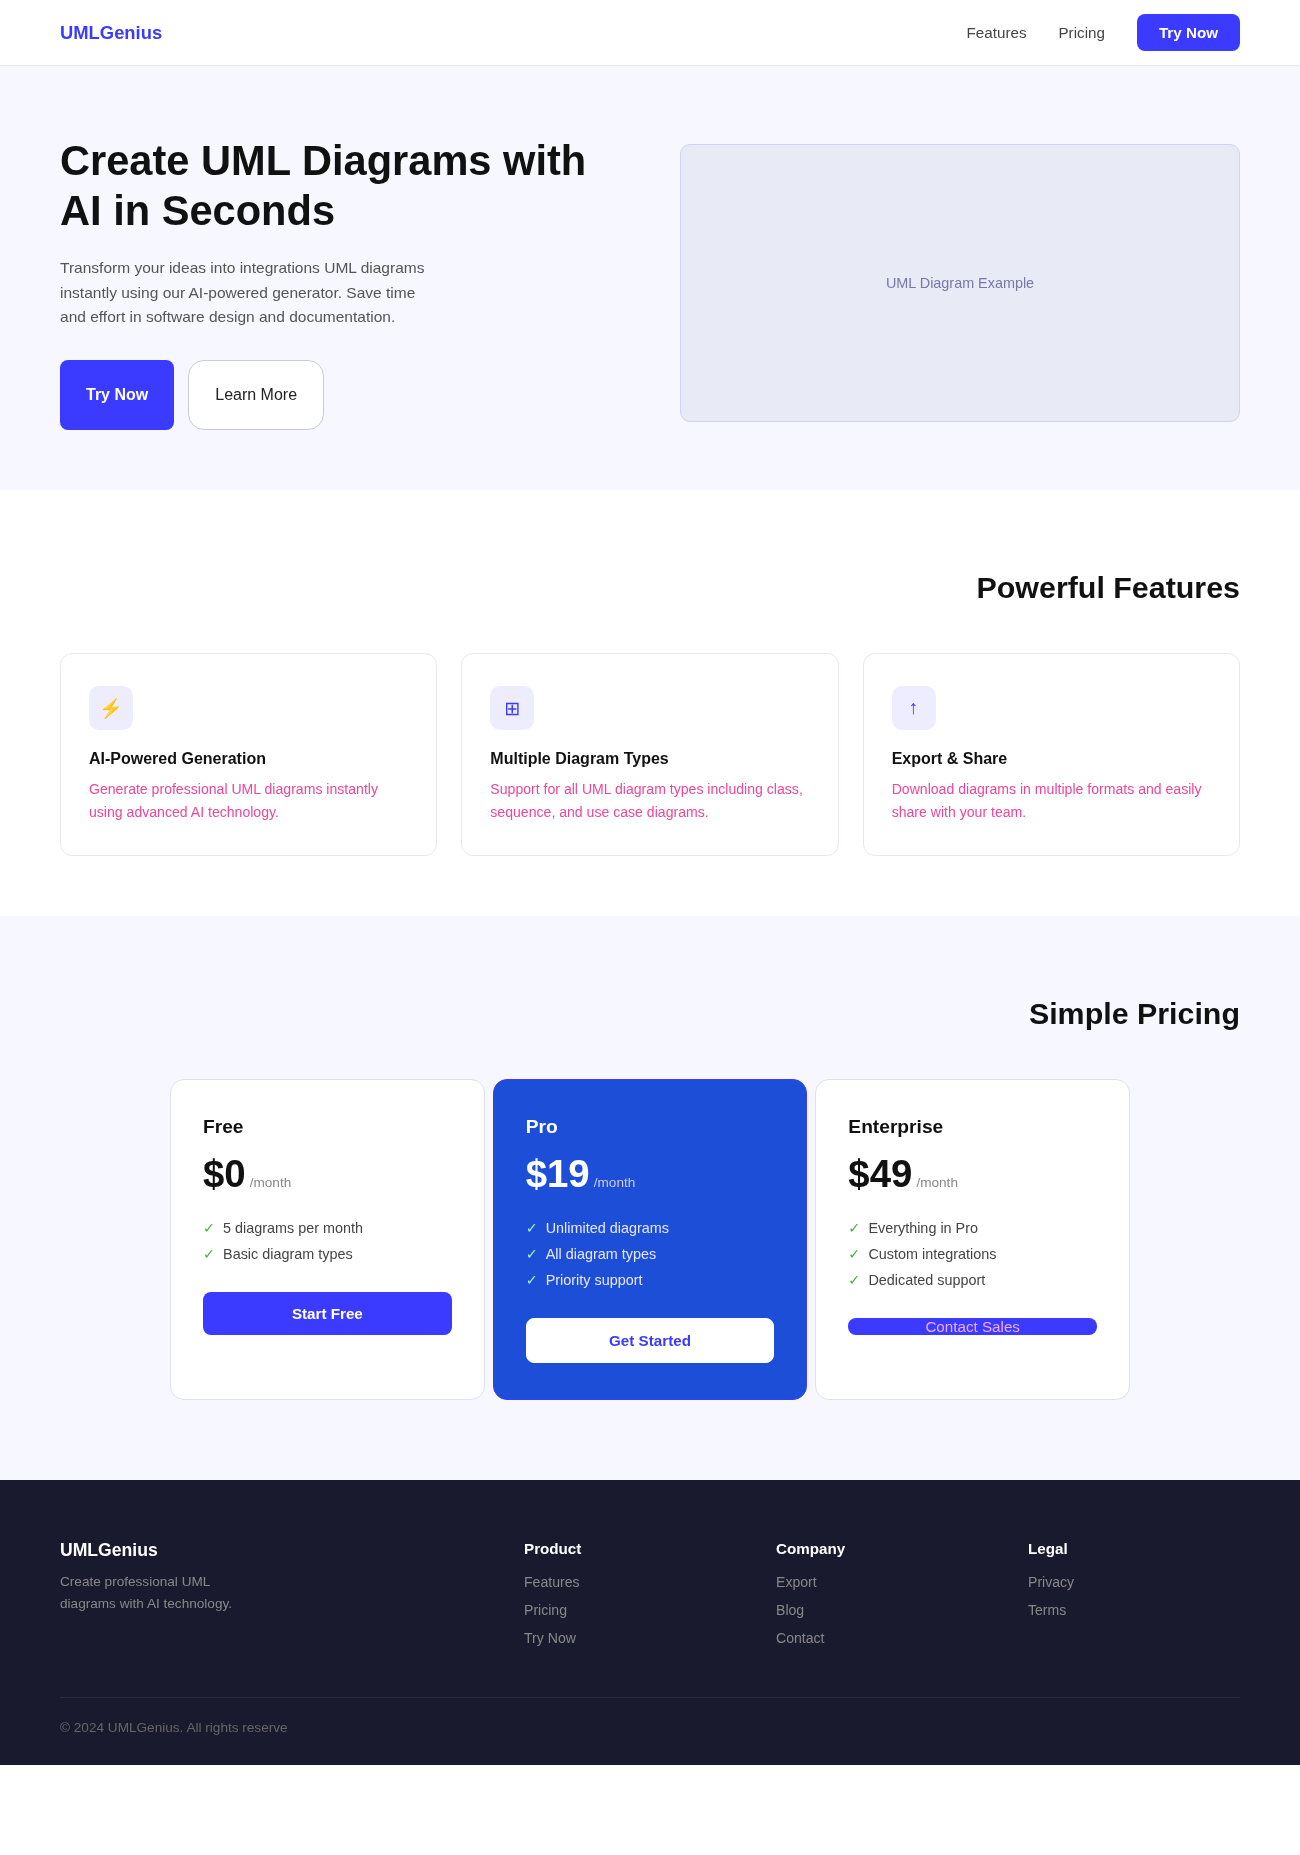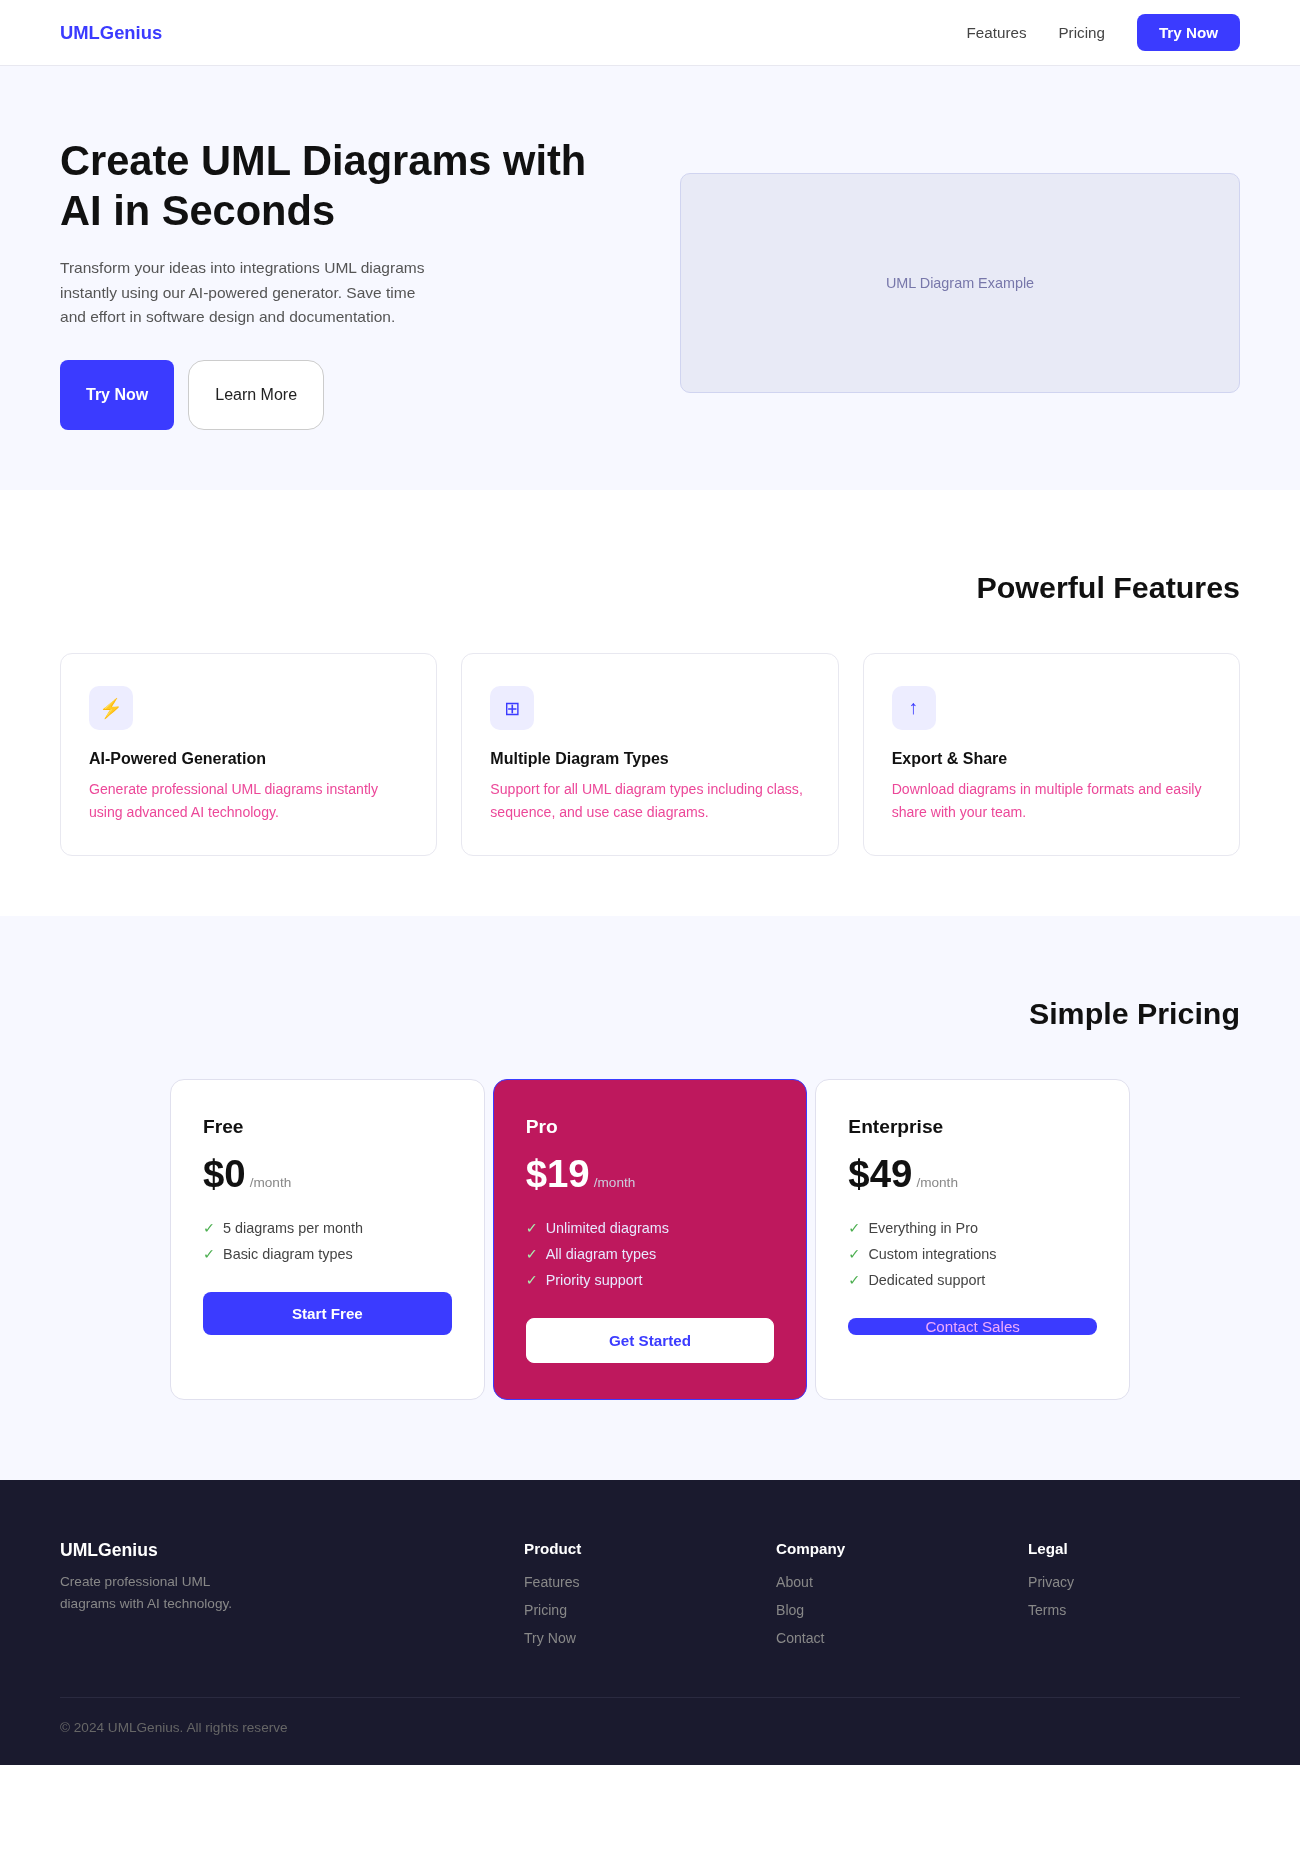--- a/index.html
+++ b/index.html
@@ -30,21 +30,21 @@
     .btn-primary {
       background: #3b3bff; color: #fff; border: none; border-radius: 8px;
       padding: 12px 26px; font-size: 1rem; font-weight: 600; cursor: pointer;
     }
     .btn-secondary {
       background: #fff; color: #222; border: 1.5px solid #ccc; border-radius: 16px;
       padding: 25px 26px; font-size: 1rem; font-weight: 500; cursor: pointer; text-align: center;
     }
     .hero-right { flex: 1; }
     .hero-image-placeholder {
-      background: #e8eaf6; border-radius: 10px; height: 220px;
+      background: #e8eaf6; border-radius: 10px; height: 278px;
       display: flex; align-items: center; justify-content: center;
       color: #7777aa; font-size: 0.9rem; border: 1px solid #d0d4f0;
     }
 
     
     .features-section { padding: 80px 60px 60px; background: #fff; }
     .section-title { text-align: right; font-size: 1.9rem; font-weight: 700; margin-bottom: 48px; color: #111; }
     .features-grid { display: grid; grid-template-columns: repeat(3, 1fr); gap: 24px; }
     .feature-card {
       background: #fff; border: 1px solid #e8e8f0; border-radius: 12px;
@@ -59,21 +59,21 @@
     .feature-desc { font-size: 0.88rem; color: #ec4899; line-height: 1.6; }
 
     
     .pricing-section { padding: 80px 60px 80px; background: #f7f8ff; }
     .pricing-grid { display: grid; grid-template-columns: repeat(3, 1fr); gap: 8px; max-width: 960px; margin: 0 auto; }
     .pricing-card {
       background: #fff; border: 1px solid #e0e0ee; border-radius: 14px;
       padding: 36px 32px;
     }
     .pricing-card.pro {
-      background: #be185d; color: #fff; border-color: #3b3bff;
+      background: #1d4ed8; color: #fff; border-color: #3b3bff;
     }
     .pricing-tier { font-size: 1.2rem; font-weight: 700; margin-bottom: 14px; }
     .pricing-amount { display: flex; align-items: baseline; gap: 2px; margin-bottom: 24px; }
     .price-dollar { font-size: 2.4rem; font-weight: 800; }
     .price-per { font-size: 0.85rem; color: #888; margin-left: 2px; }
     .pricing-card.pro .price-per { color: #ccd; }
     .pricing-features { list-style: none; margin-bottom: 30px; }
     .pricing-features li { font-size: 0.9rem; color: #444; margin-bottom: 10px; display: flex; align-items: center; gap: 8px; }
     .pricing-card.pro .pricing-features li { color: #e8e8ff; }
     .check { color: #4caf50; font-size: 0.9rem; }
@@ -224,21 +224,21 @@
       <div class="footer-col-title">Product</div>
       <ul class="footer-col-links">
           <li><a href="#">Features</a></li>
           <li><a href="#">Pricing</a></li>
           <li><a href="#">Try Now</a></li>
         </ul>
     </div>
     <div id="footer-col-1">
       <div class="footer-col-title">Company</div>
       <ul class="footer-col-links">
-          <li><a href="#">About</a></li>
+          <li><a href="#">Export</a></li>
           <li><a href="#">Blog</a></li>
           <li><a href="#">Contact</a></li>
         </ul>
     </div>
     <div id="footer-col-2">
       <div class="footer-col-title">Legal</div>
       <ul class="footer-col-links">
           <li><a href="#">Privacy</a></li>
           <li><a href="#">Terms</a></li>
         </ul>

